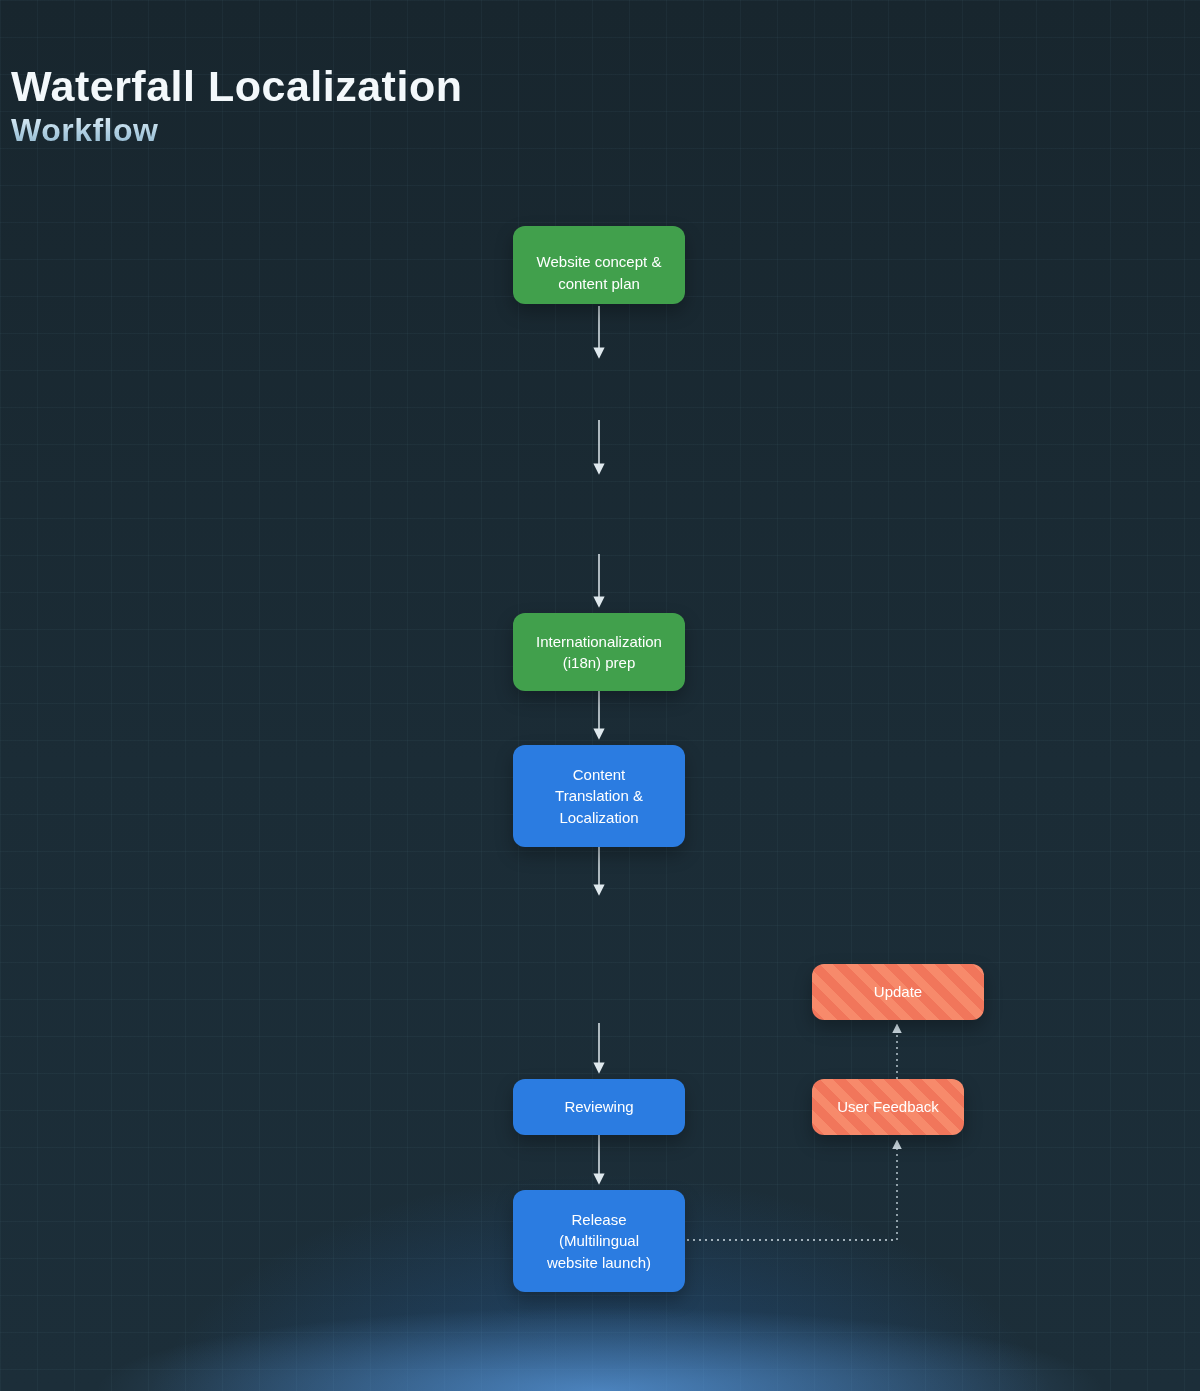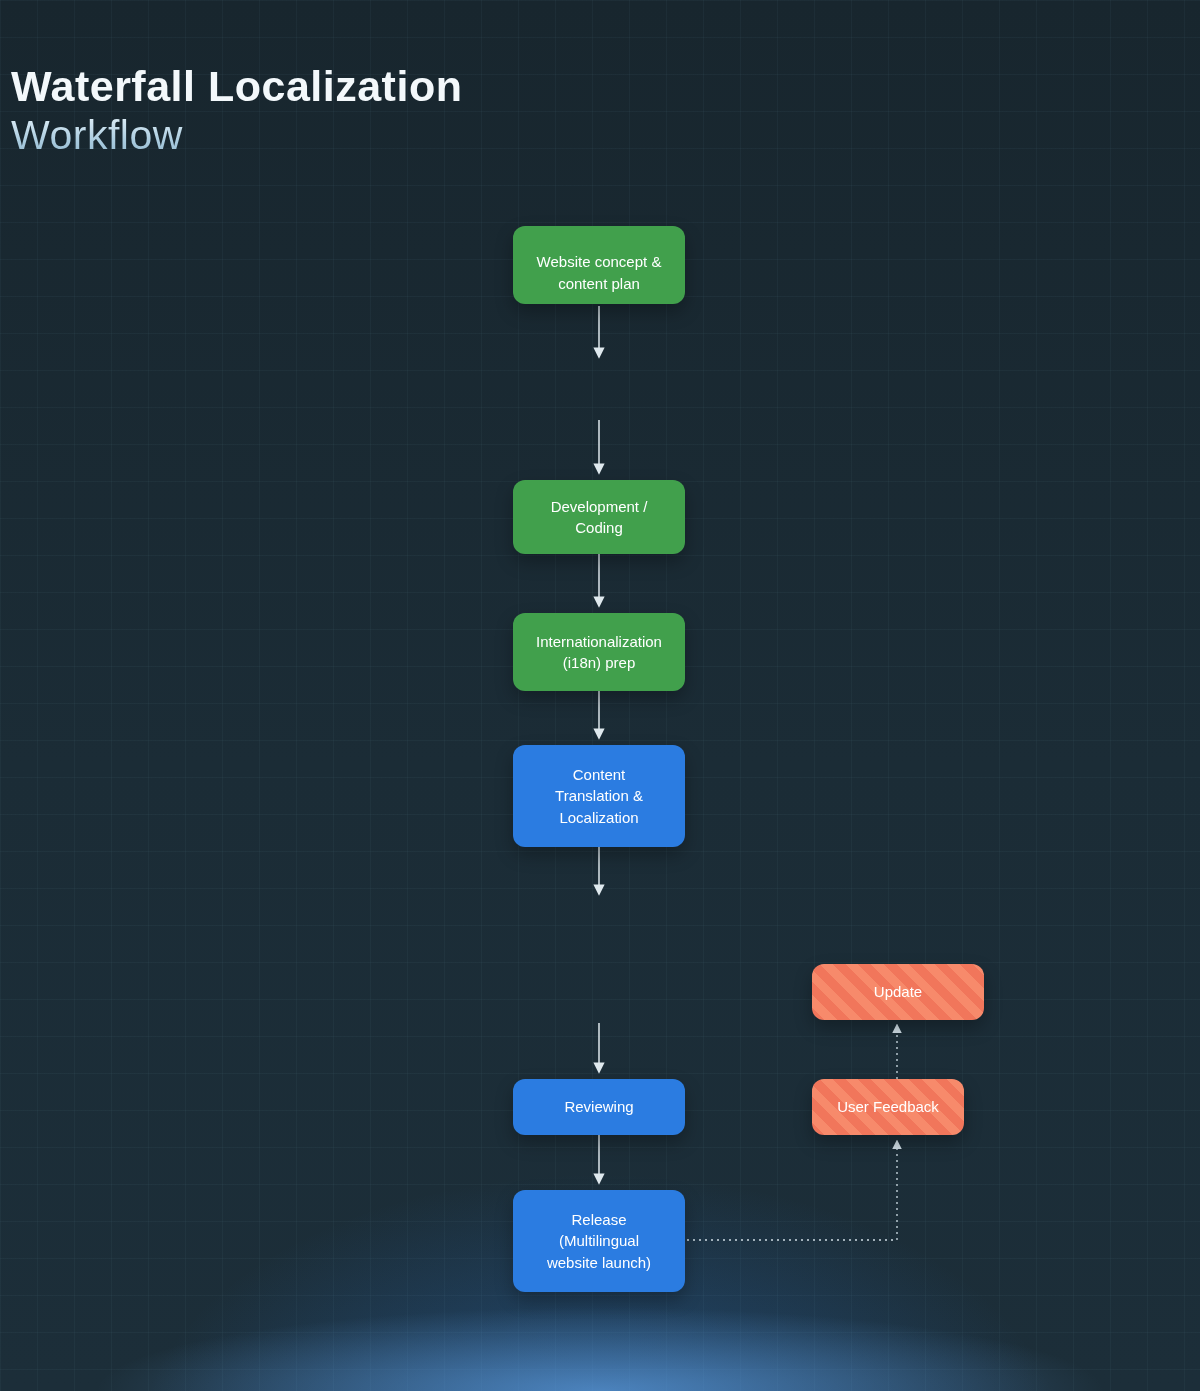--- a/index.html
+++ b/index.html
@@ -32,21 +32,21 @@
   }
   .titles{
     position:absolute;left:0;top:62px;width:100%;
     text-align:left;z-index:3;padding-left:11px;
   }
   .title-line1{
     font-size:43px;font-weight:700;color:#f3f8fb;
     letter-spacing:.5px;line-height:1.15;
   }
   .title-line2{
-    font-size:41px;font-weight:400;letter-spacing:.5px;line-height:1.2;
+    font-size:32px;font-weight:700;letter-spacing:.5px;line-height:1.2;
     background:linear-gradient(180deg,#eaf5fc 0%,#a9cbdf 60%,#8fb4ca 100%);
     -webkit-background-clip:text;background-clip:text;
     color:transparent;
     display:inline-block;
   }
   .node{
     position:absolute;
     border-radius:12px;
     display:flex;align-items:center;justify-content:center;
     text-align:center;
@@ -98,23 +98,20 @@
       <path d="M897 1079 L897 1025" marker-end="url(#arrow-dot)"></path>
       <path d="M687 1240 L897 1240 L897 1141" marker-end="url(#arrow-dot)"></path>
     </g>
   </svg>
 
   <div class="node node--green" style="left:513px;top:226px;width:172px;height:78px;align-items:flex-end;">
     <span>Website concept &amp; content plan</span>
   </div>
 
 
-  <div class="node node--green" style="left:513px;top:480px;width:172px;height:74px;">
-    <span>Development / Coding</span>
-  </div>
 
   <div class="node node--green" style="left:513px;top:613px;width:172px;height:78px;">
     <span>Internationalization (i18n) prep</span>
   </div>
 
   <div class="node node--blue" style="left:513px;top:745px;width:172px;height:102px;">
     <span>Content Translation &amp; Localization</span>
   </div>
 
 

